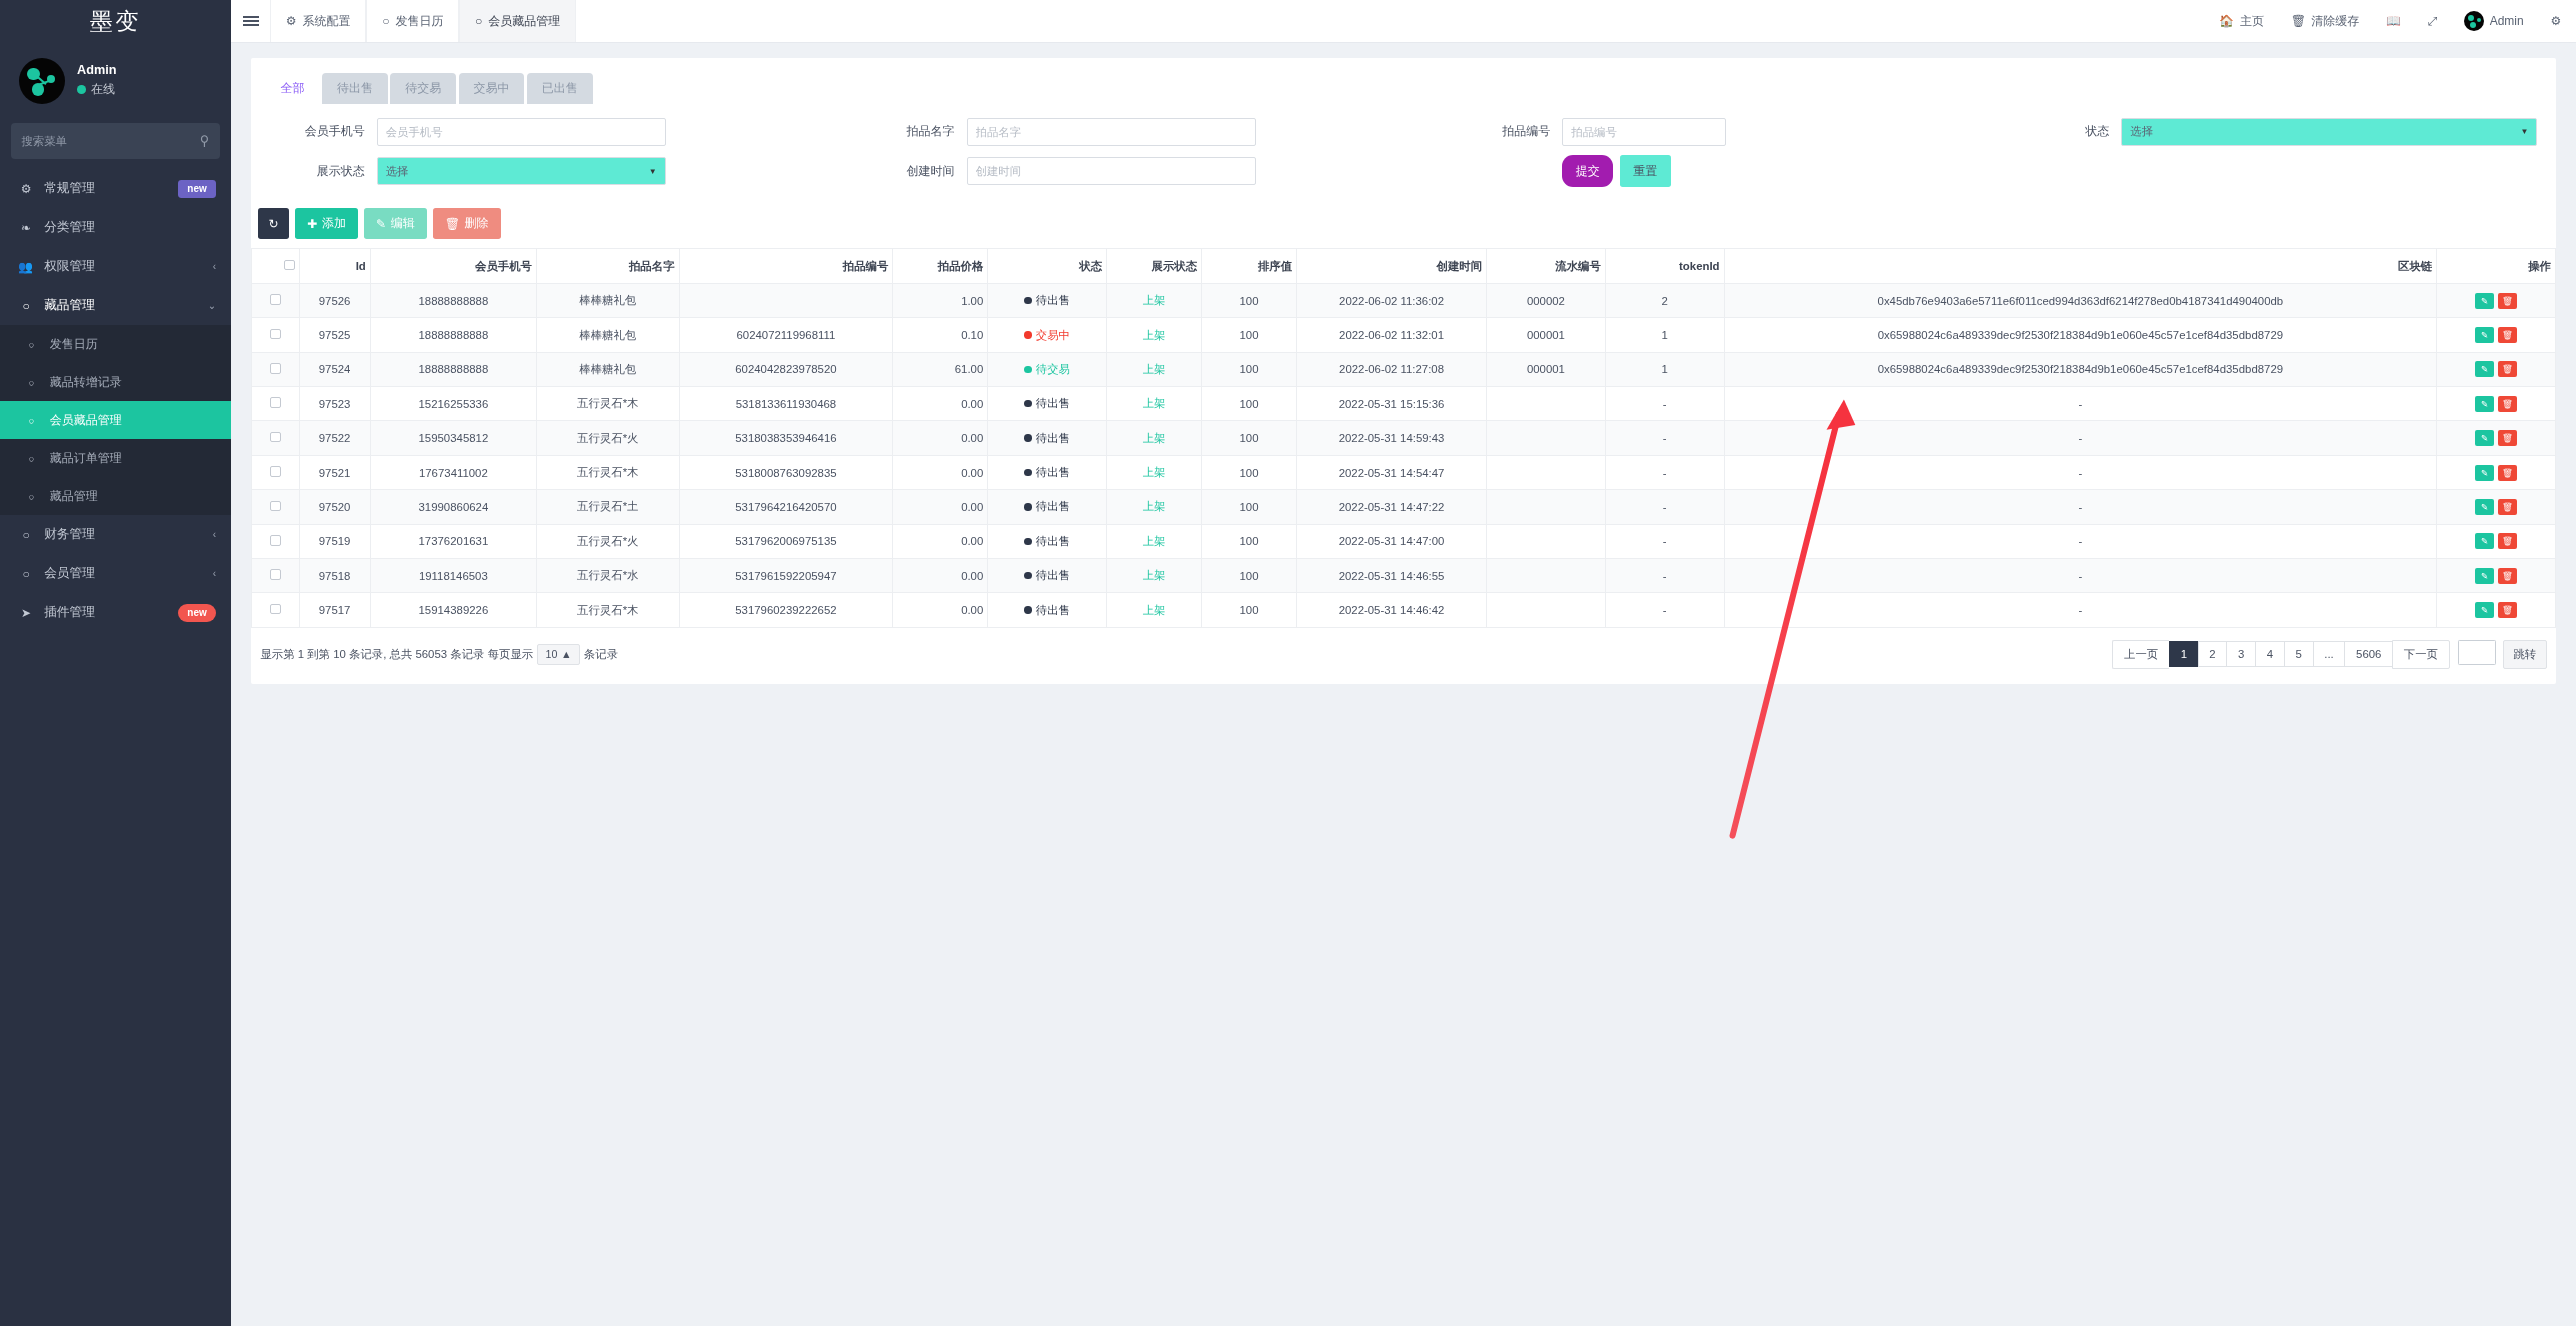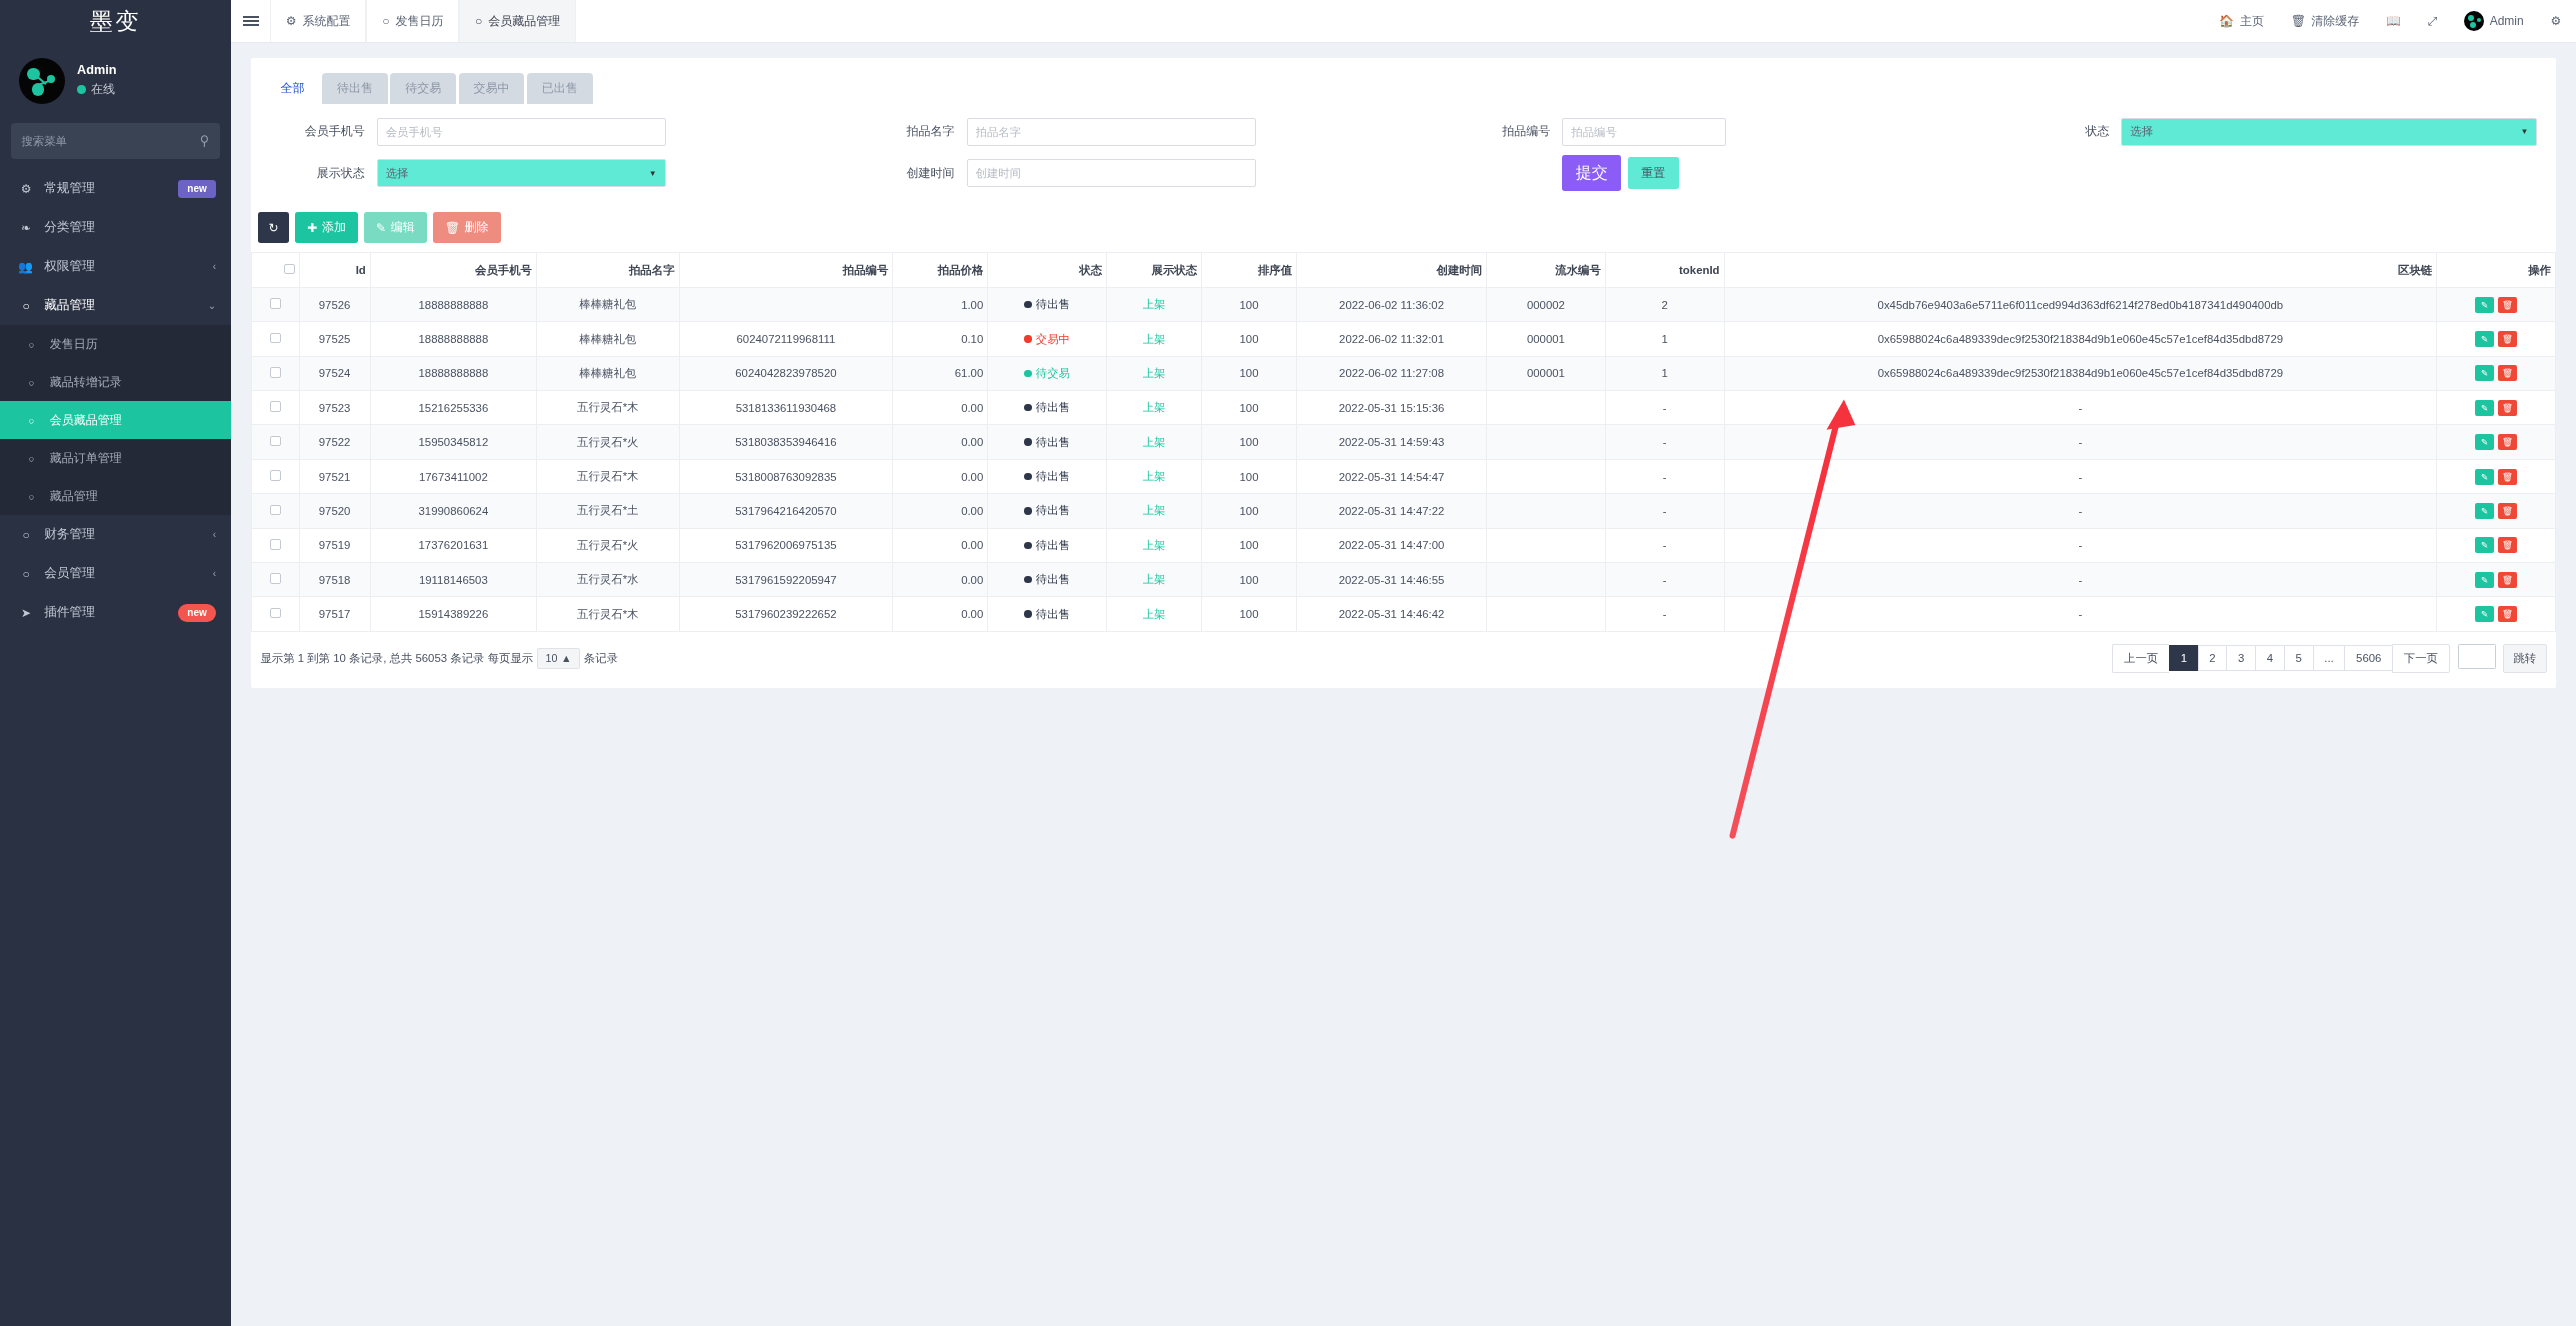--- a/index.html
+++ b/index.html
@@ -134,41 +134,41 @@
 
   .content { padding: 14.8px 20px 0 20px; flex:1; }
   .card { background:#ffffff; border-radius:2px; padding: 0 0 0 0; }
 
   
   .tabs { display:flex; gap:2.7px; padding: 14.8px 0 0 14.8px; }
   .tab {
     padding: 7.4px 14.8px; font-size:12px; color:#8d98a8;
     background:#d4dae1; border-radius:4px 4px 0 0; cursor:pointer;
   }
-  .tab.active { background:#ffffff; color:#1d4ed8; }
+  .tab.active { background:#ffffff; color:#8b5cf6; }
 
   
   .filter { padding: 13.4px 6.7px 6.7px 6.7px; }
   .frow { display:flex; align-items:center; margin-bottom:9.4px; }
   .fgroup { display:flex; align-items:center; }
   .flabel { font-size:12px; color:#4a5262; text-align:right; white-space:nowrap; }
   .finput {
     height:28px; border:0.7px solid #d9dde3; border-radius:2px;
     padding:0 8px; font-size:11.4px; color:#333;
     font-family:"Liberation Sans", sans-serif; outline:none; background:#fff;
   }
   .finput::placeholder { color:#b6bcc5; }
   .fselect {
     height:28px; border:0.7px solid #d9dde3; border-radius:2px;
     padding:0 8px; font-size:11.4px; color:#5a6373; background:#5eead4;
     display:flex; align-items:center; justify-content:space-between; cursor:pointer;
   }
   .fselect .caret { font-size:8px; color:#333; }
   .btn { border:none; border-radius:2.7px; cursor:pointer; font-family:"Liberation Sans",sans-serif; }
-  .btn-green { background:#8b5cf6; color:#fff; font-size:16px; padding:7.4px 13.4px; }
+  .btn-green { background:#a21caf; color:#fff; font-size:12px; padding:7.4px 13.4px;border-radius:11px; }
   .btn-grey { background:#5eead4; color:#4a5262; font-size:12px; padding:7.4px 13.4px; }
 
   
   .actions { display:flex; gap:6px; padding: 5.4px 6.7px 9.4px 6.7px; }
   .abtn { border:none; border-radius:2.7px; color:#fff; font-size:12px; padding:6.7px 12px; cursor:pointer;
           display:flex; align-items:center; gap:4.7px; font-family:"Liberation Sans",sans-serif; }
   .abtn.dark { background:#2e3749; padding:6.7px 10.7px; }
   .abtn.green { background:#1cc5a0; }
   .abtn.lgreen { background:#79dcc2; }
   .abtn.red { background:#ef8c80; }

